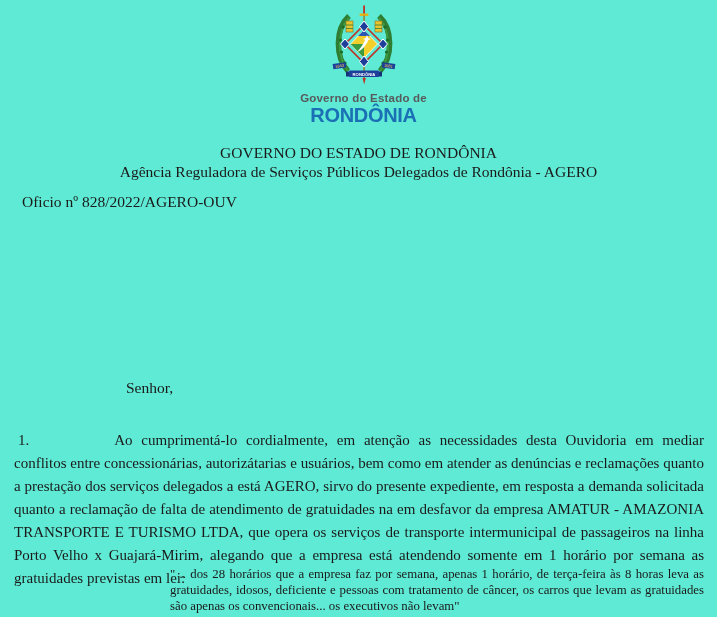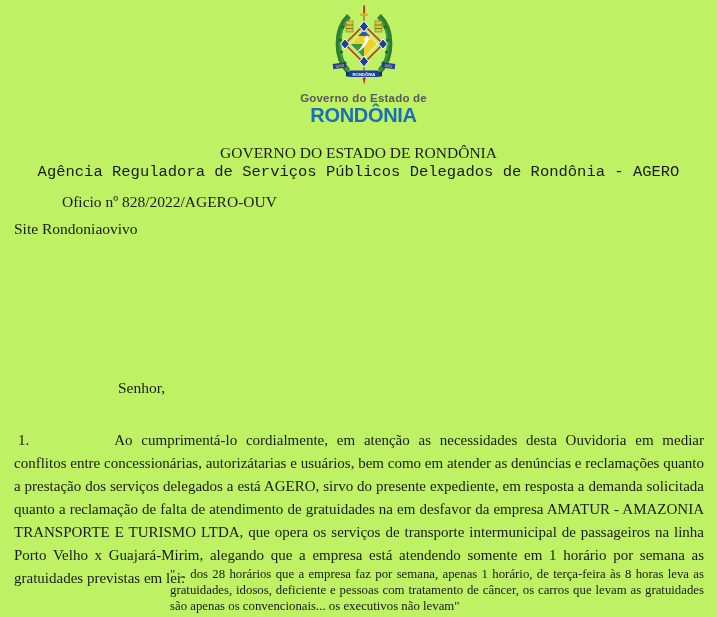--- a/index.html
+++ b/index.html
@@ -1,21 +1,21 @@
 <!DOCTYPE html>
 <html><head>
 <meta charset="utf-8">
 <style>
   * { margin: 0; padding: 0; box-sizing: border-box; }
   html, body { background: #e8e8e8; }
   .page {
     position: relative;
     width: 717px;
     height: 617px;
-    background: #bef264;
+    background: #5eead4;
     margin: 0 auto;
     overflow: hidden;
     font-family: "Liberation Serif", "DejaVu Serif", serif;
     color: #1a1a1a;
   }
   
   .logo-block {
     position: absolute;
     top: 0; left: 0;
     width: 100%;
@@ -45,45 +45,44 @@
     color: #1a6fb5;
     letter-spacing: -0.3px;
   }
   
   .hdr1 {
     position: absolute; top: 144px; left: 0; width: 100%;
     text-align: center; font-size: 15.5px; font-family: Liberation Serif, serif;
   }
   .hdr2 {
     position: absolute; top: 163px; left: 0; width: 100%;
-    text-align: center; font-size: 15.5px; font-family: Liberation Mono, monospace;
+    text-align: center; font-size: 15.5px;
   }
   
   .oficio {
     position: absolute; top: 193px; left: 22px;
     font-size: 15.5px;
-    margin-left: 40px;
   }
   
   .recipient {
     position: absolute; top: 220px; left: 14px;
     font-size: 15.5px; line-height: 17px;
   }
   .recipient .name { font-weight: bold; }
   
   .subject {
     position: absolute; top: 302px; left: 14px; width: 692px;
     font-size: 15.5px; line-height: 21.5px;
     text-align: justify;
   }
   .subject .label { font-weight: normal; padding-left: 2px; }
   .subject .stext { font-weight: bold; }
   
   .greeting {
-    position: absolute; top: 379px; left: 118px;
+    position: absolute; top: 379px; left: 126px;
     font-size: 15.5px;
   }
   
   .para {
     position: absolute; top: 429px; left: 14px; width: 690px;
     font-size: 15px; line-height: 23px;
     text-align: justify;
   }
   .para .num { padding-left: 4px; }
   .para .tab { display: inline-block; width: 85px; }
@@ -161,21 +160,20 @@
     <div class="gov-line">Governo do Estado de</div>
     <div class="state-name">RONDÔNIA</div>
   </div>
 
   <div class="hdr1">GOVERNO DO ESTADO DE RONDÔNIA</div>
   <div class="hdr2">Agência Reguladora de Serviços Públicos Delegados de Rondônia - AGERO</div>
 
   <div class="oficio">Oficio nº 828/2022/AGERO-OUV</div>
 
   <div class="recipient">
-    <div>Site Rondoniaovivo</div>
   </div>
 
 
   <div class="greeting">Senhor,</div>
 
   <div class="para">
     <span class="num">1.</span><span class="tab"></span><span>Ao cumprimentá-lo cordialmente, em atenção as necessidades desta Ouvidoria em mediar conflitos entre concessionárias, autorizátarias e usuários, bem como em atender as denúncias e reclamações quanto a prestação dos serviços delegados a está AGERO, sirvo do presente expediente, em resposta a demanda solicitada quanto a reclamação de falta de atendimento de gratuidades na em desfavor da empresa AMATUR - AMAZONIA TRANSPORTE E TURISMO LTDA, que opera os serviços de transporte intermunicipal de passageiros na linha Porto Velho x Guajará-Mirim, alegando que a empresa está atendendo somente em 1 horário por semana as gratuidades previstas em lei:</span>
   </div>
 
   <div class="quote">" .. dos 28 horários que a empresa faz por semana, apenas 1 horário, de terça-feira às 8 horas leva as gratuidades, idosos, deficiente e pessoas com tratamento de câncer, os carros que levam as gratuidades são apenas os convencionais... os executivos não levam"</div>

